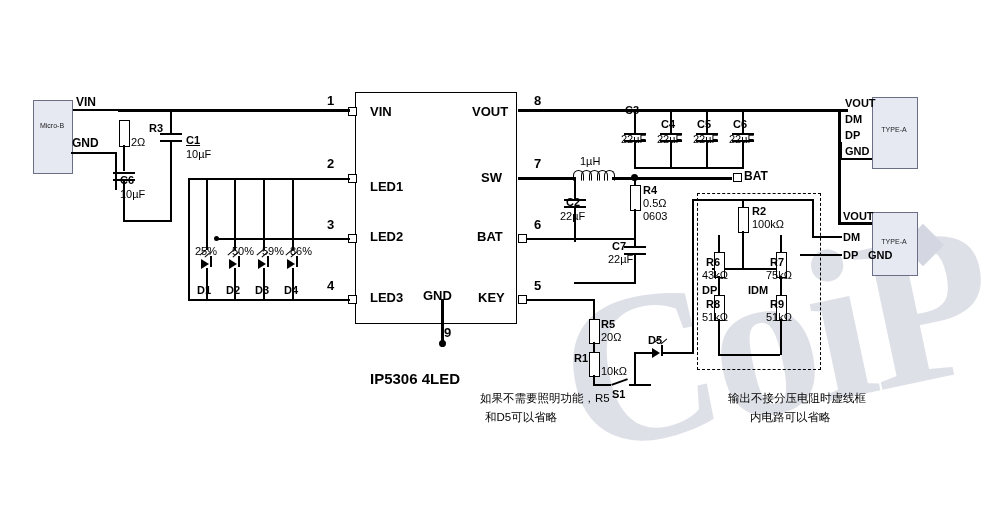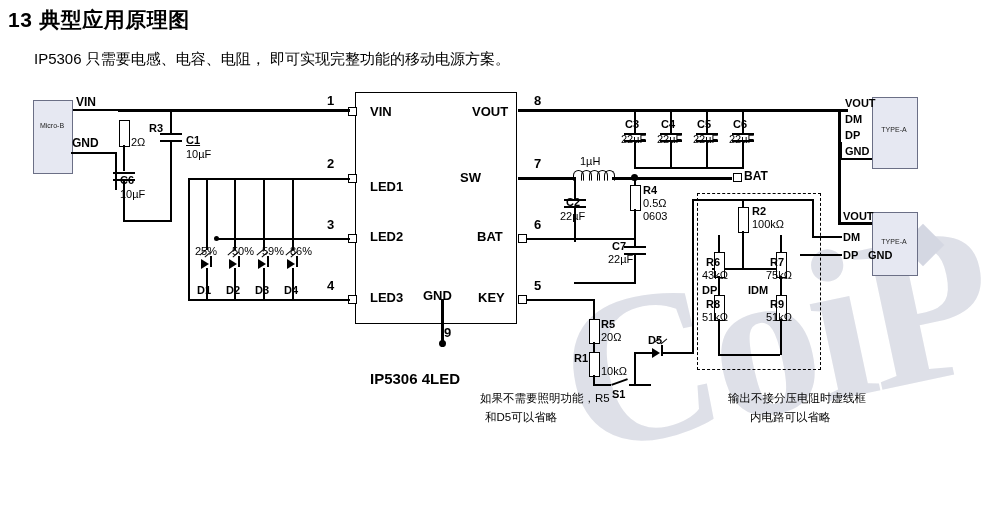--- a/index.html
+++ b/index.html
@@ -105,32 +105,28 @@
   }
 </style>
 </head>
 <body>
 
 <div id="page">
 
   <div class="watermark">CoiP</div>
   <div class="wm-dot"></div>
 
-  <div class="doc-title">
-    <span class="num">13</span><span>典型应用原理图</span>
-  </div>
-  <div class="intro">IP5306 只需要电感、电容、电阻， 即可实现完整功能的移动电源方案。</div>
 
   <div class="ic" style="left:355px;top:92px;width:160px;height:230px;"></div>
   <div class="pinlbl" style="left:370px;top:104px;">VIN</div>
   <div class="pinlbl" style="left:370px;top:179px;">LED1</div>
   <div class="pinlbl" style="left:370px;top:229px;">LED2</div>
   <div class="pinlbl" style="left:370px;top:290px;">LED3</div>
   <div class="pinlbl" style="left:472px;top:104px;">VOUT</div>
-  <div class="pinlbl" style="left:460px;top:170px;">SW</div>
+  <div class="pinlbl" style="left:481px;top:170px;">SW</div>
   <div class="pinlbl" style="left:477px;top:229px;">BAT</div>
   <div class="pinlbl" style="left:478px;top:290px;">KEY</div>
   <div class="pinlbl" style="left:423px;top:288px;">GND</div>
 
   <div class="pinnum" style="left:327px;top:93px;">1</div>
   <div class="pinnum" style="left:327px;top:156px;">2</div>
   <div class="pinnum" style="left:327px;top:217px;">3</div>
   <div class="pinnum" style="left:327px;top:278px;">4</div>
   <div class="pinnum" style="left:534px;top:93px;">8</div>
   <div class="pinnum" style="left:534px;top:156px;">7</div>
@@ -238,21 +234,21 @@
   <div class="wire thick h" style="left:518px;top:109px;width:330px;"></div>
   <div class="wire thick v" style="left:838px;top:109px;height:115px;"></div>
   <div class="wire thick h" style="left:838px;top:222px;width:38px;"></div>
 
   <div class="wire v" style="left:634px;top:109px;height:24px;"></div>
   <div class="cap" style="left:624px;top:133px;width:22px;height:10px;">
     <div class="p" style="top:0;width:22px;"></div>
       <div class="p" style="top:7px;width:22px;"></div>
     </div>
   <div class="wire v" style="left:634px;top:142px;height:26px;"></div>
-  <div class="lbl b" style="left:625px;top:118px;">C3</div>
+  <div class="lbl b" style="left:625px;top:104px;">C3</div>
   <div class="lbl" style="left:621px;top:133px;">22µF</div>
 
   <div class="wire v" style="left:670px;top:109px;height:24px;"></div>
   <div class="cap" style="left:660px;top:133px;width:22px;height:10px;">
     <div class="p" style="top:0;width:22px;"></div>
       <div class="p" style="top:7px;width:22px;"></div>
     </div>
   <div class="wire v" style="left:670px;top:142px;height:26px;"></div>
   <div class="lbl b" style="left:661px;top:118px;">C4</div>
   <div class="lbl" style="left:657px;top:133px;">22µF</div>

